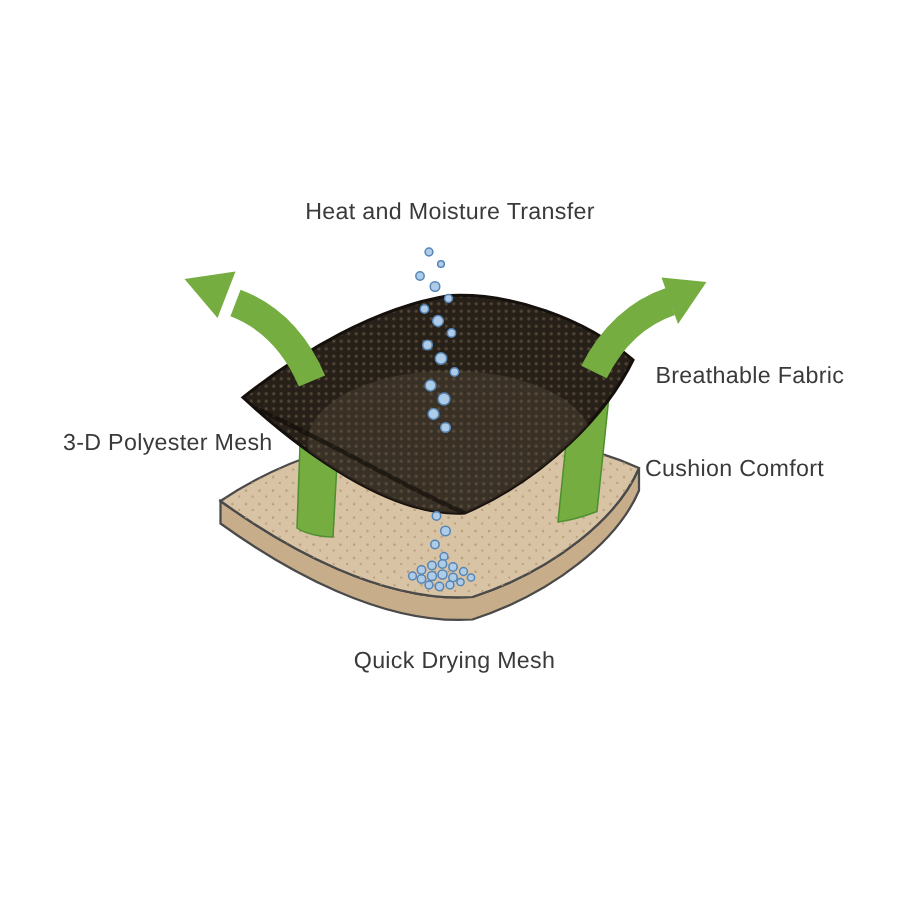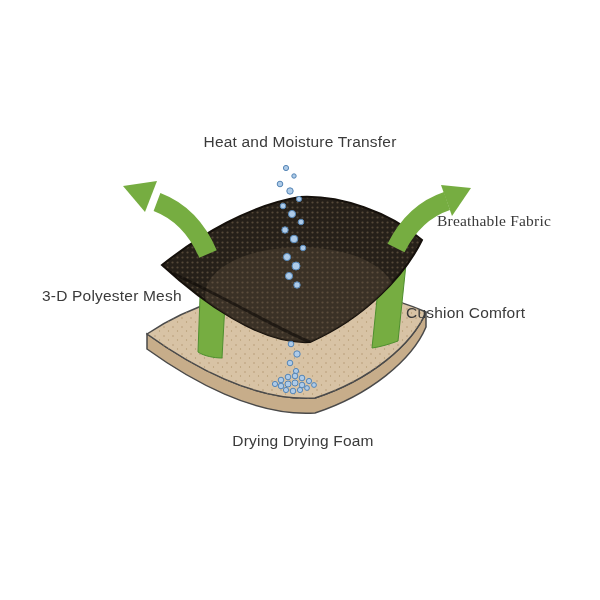--- a/index.html
+++ b/index.html
@@ -114,21 +114,21 @@
       <circle cx="302" cy="385" r="2.8"></circle>
       <circle cx="286" cy="390" r="2.6"></circle>
       <circle cx="293" cy="391" r="2.8"></circle>
       <circle cx="300" cy="390" r="2.6"></circle>
       <circle cx="307" cy="388" r="2.4"></circle>
     </g>
   </svg>
 
   <div class="label label-center" style="left:150px; top:133px; width:300px;">Heat and Moisture Transfer</div>
 
-  <div class="label" style="left:437px; top:212px;font-family:Liberation Serif, serif;">Breathable Fabric</div>
+  <div class="label" style="left:437px; top:242px;">Breathable Fabric</div>
 
   <div class="label" style="left:42px; top:287px;text-align:center;">3-D Polyester Mesh</div>
 
-  <div class="label" style="left:406px; top:304px;">Cushion Comfort</div>
+  <div class="label" style="left:430px; top:304px;">Cushion Comfort</div>
 
-  <div class="label label-center" style="left:203px; top:432px; width:200px;">Drying Drying Foam</div>
+  <div class="label label-center" style="left:203px; top:432px; width:200px;">Quick Drying Mesh</div>
 
 </div>
 
 </body></html>

